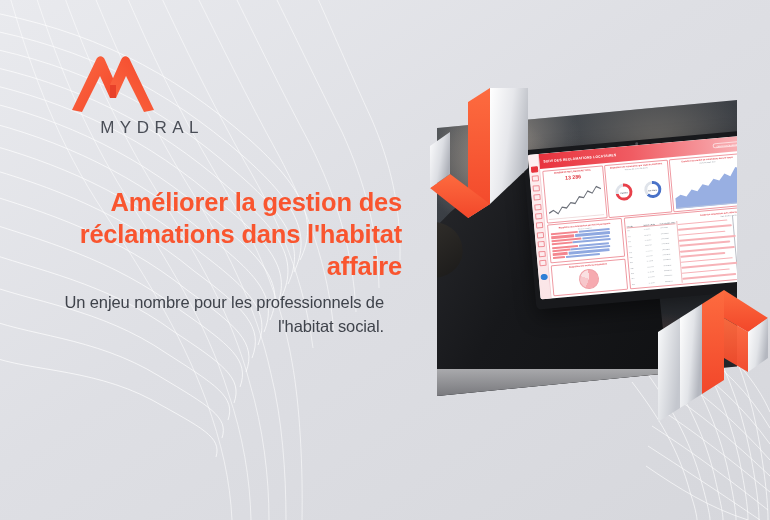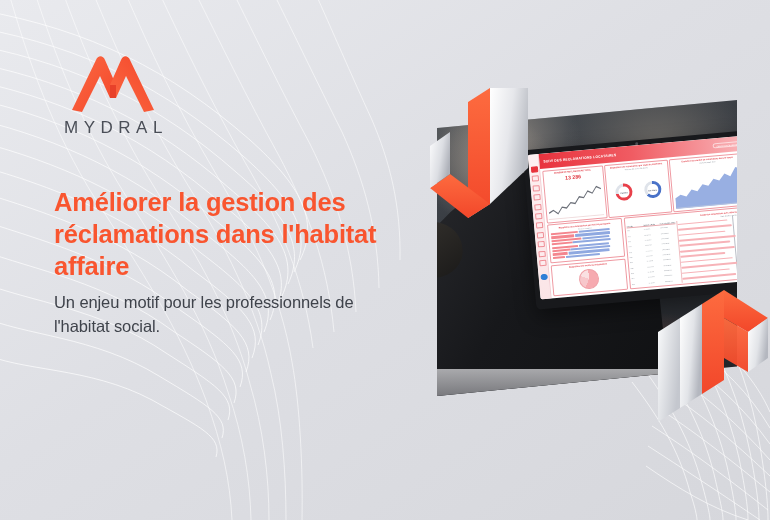--- a/index.html
+++ b/index.html
@@ -11,21 +11,21 @@
   }
 
   
   .bg-root{ position:absolute; inset:0;
     background:linear-gradient(135deg,#e7e8ec 0%,#dddee3 35%,#e9eaee 60%,#d9dade 100%);
   }
   .bg-mesh{ position:absolute; inset:0; }
   .bg-mesh svg{ width:100%; height:100%; display:block; }
 
   
-  .left-col{ position:absolute; left:54px; top:52px; width:360px; z-index:6; }
+  .left-col{ position:absolute; left:54px; top:52px; width:360px; z-index:6;text-align:right; }
 
   .logo-block{ width:150px; }
   .logo-mark{ width:86px; height:60px; display:block; margin-left:16px; }
   .logo-word{
     margin-top:6px; margin-left:10px;
     font-size:17px; letter-spacing:5.5px; font-weight:400;
     color:#4a4e57;
   }
 
   .headline{
@@ -252,21 +252,21 @@
         </linearGradient>
       </defs>
       <path d="M2,58 L26,8 C28,3 33,3 35,8 L46,33 L40,46 L30,24 L12,60 Z" fill="url(#mg1)"></path>
       <path d="M84,58 L60,8 C58,3 53,3 51,8 L40,33 L46,46 L56,24 L74,60 Z" fill="url(#mg2)"></path>
       <path d="M40,33 L46,33 L46,46 L40,46 Z" fill="#e8412a"></path>
     </svg>
     <div class="logo-word">MYDRAL</div>
   </div>
 
   <h1 class="headline">Améliorer la gestion des réclamations dans l'habitat affaire</h1>
-  <p class="subhead">Un enjeu motif pour les professionnels de l'habitat social.</p>
+  <p class="subhead">Un enjeu nombre pour les professionnels de l'habitat social.</p>
 </div>
 
 <div class="hero">
 
   <div class="photo-frame">
     <div class="photo">
       <div class="photo-blur-a"></div>
       <div class="photo-blur-b"></div>
       <div class="photo-blur-c"></div>
       <div class="person">

